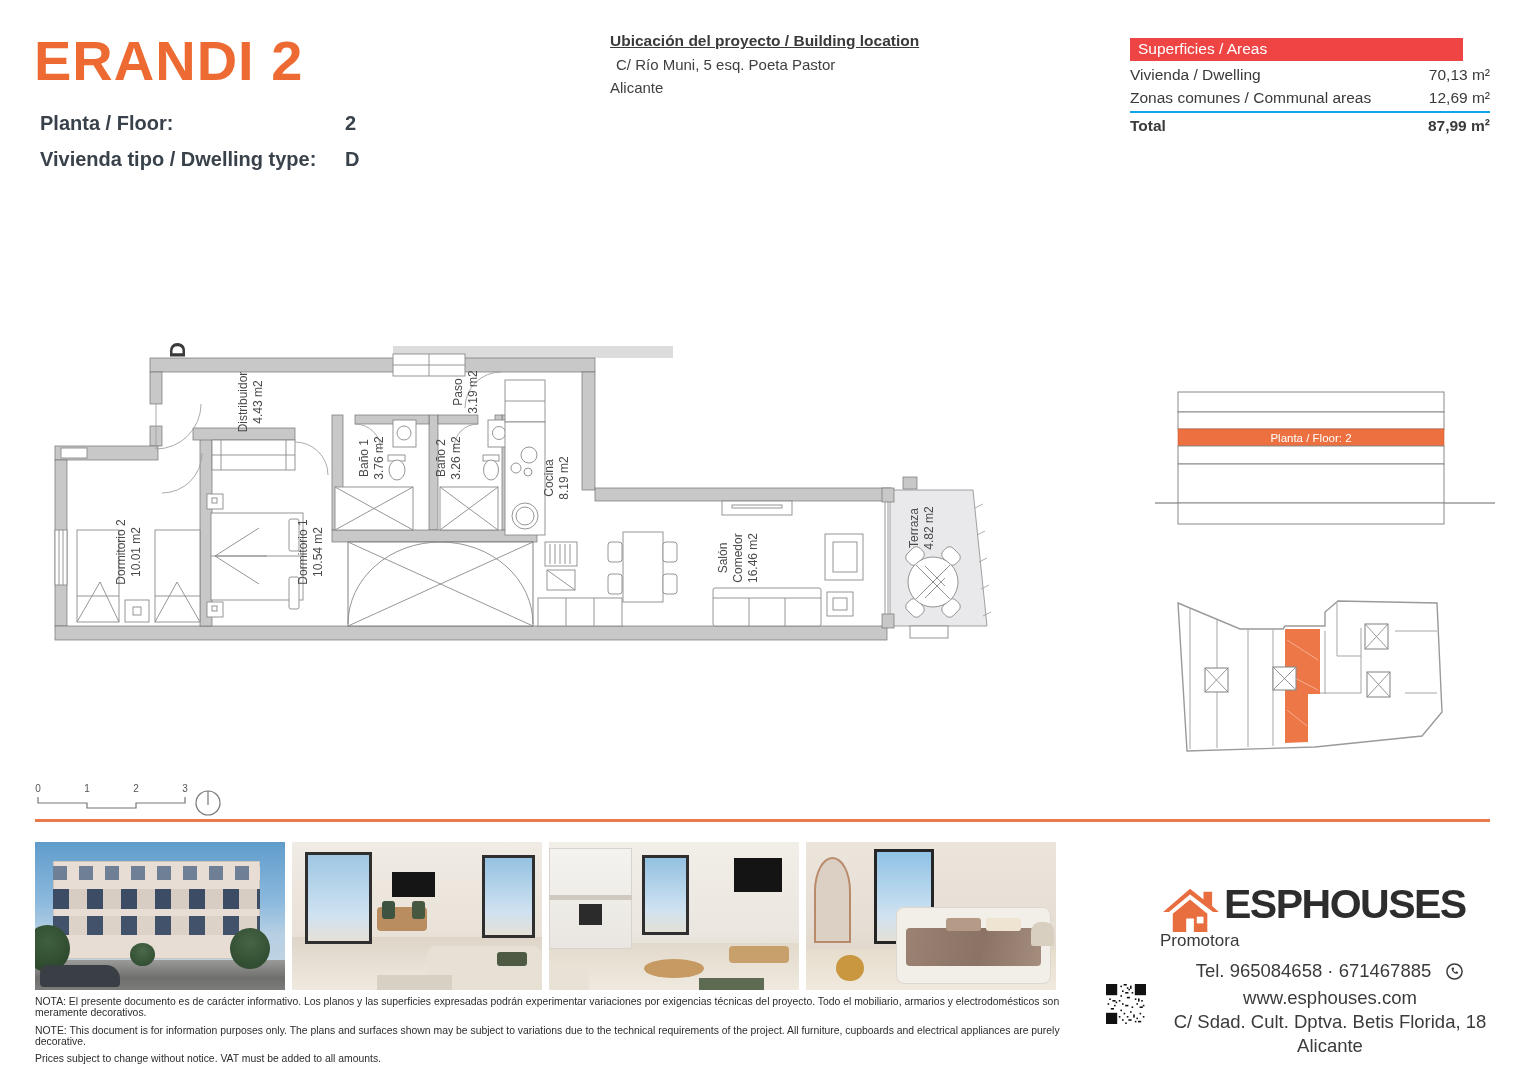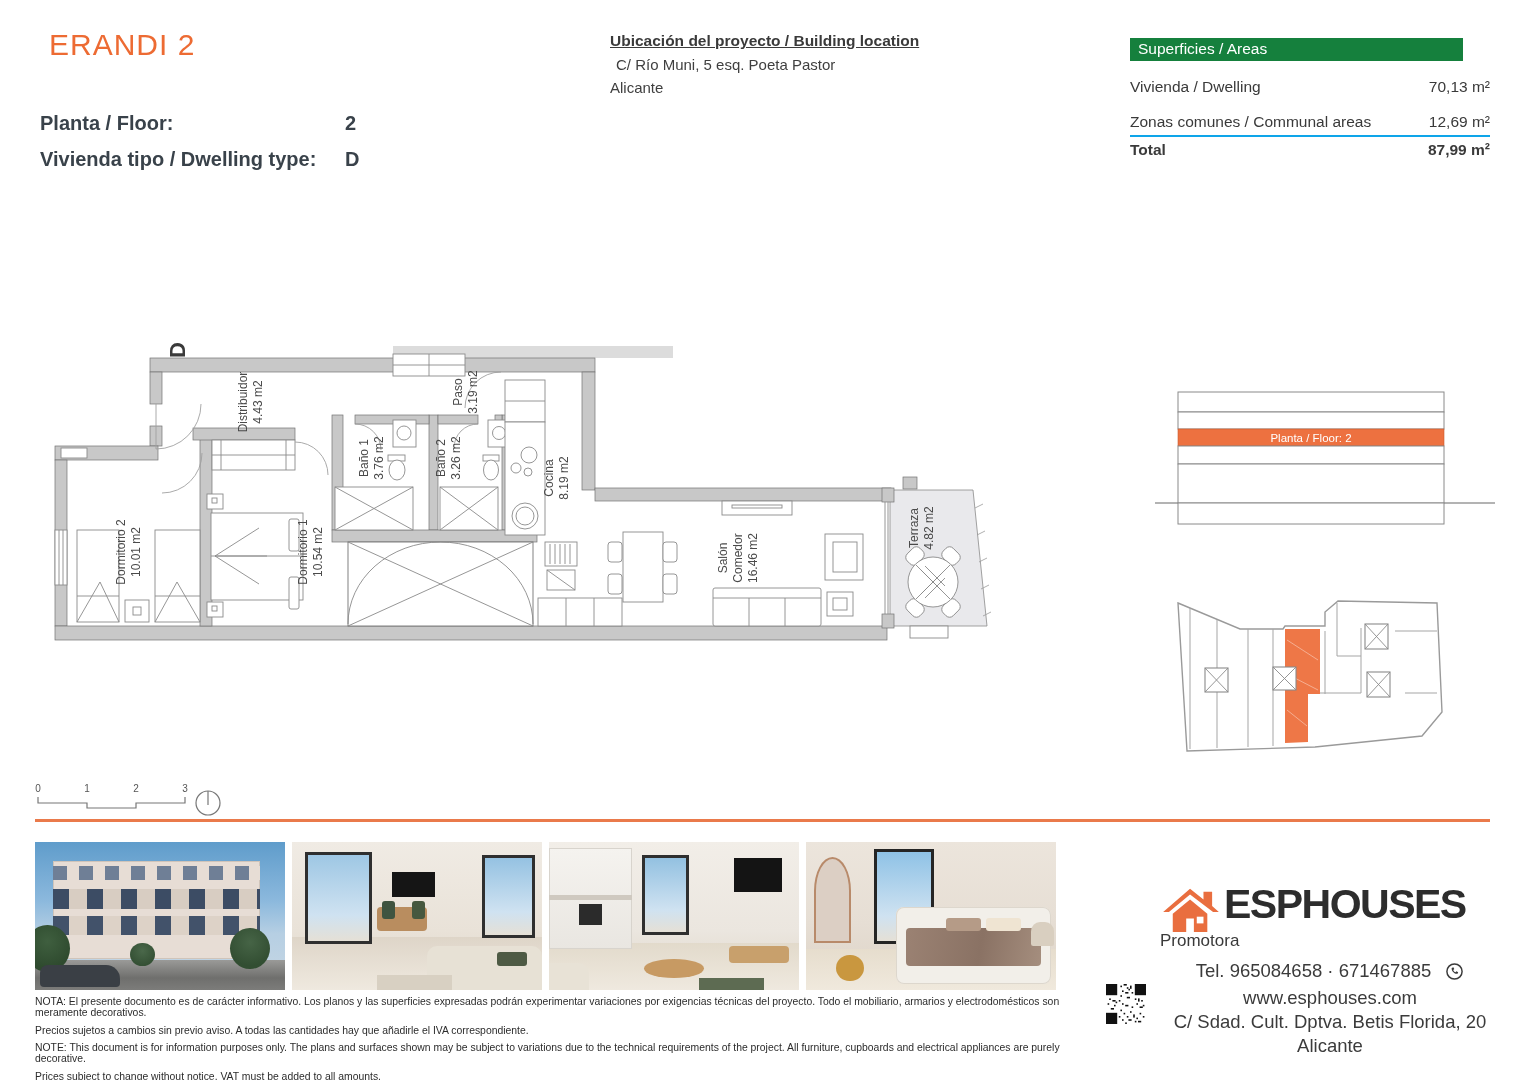--- a/index.html
+++ b/index.html
@@ -2,30 +2,30 @@
 <html><head>
 <meta charset="utf-8">
 <style>
   *{margin:0;padding:0;box-sizing:border-box}
   html,body{background:#fff}
   .page{position:relative;width:1527px;height:1080px;background:#fff;overflow:hidden;
         font-family:"Liberation Sans",sans-serif;color:#3a4045}
   .abs{position:absolute}
 
   
-  .title{left:49px;top:28px;font-size:30px;font-weight:400;letter-spacing:1px}
+  .title{left:34px;top:28px;font-size:56px;font-weight:700;letter-spacing:1px}
   .spec-label{font-size:20px;font-weight:700;color:#39424a}
   .spec-value{font-size:20px;font-weight:700;color:#39424a}
   .loc-title{left:610px;top:32px;font-size:15.5px;font-weight:700;color:#3a3a3a;text-decoration:underline}
   .loc-line{font-size:15px;color:#3f3f3f}
 
   
   .tbl{left:1130px;top:38px;width:360px;font-size:15.5px;color:#3a3a3a}
   .tbl-head{width:333px;color:#fff;font-size:15.5px;padding:2px 8px 3px 8px}
-  .tbl-row{display:flex;justify-content:space-between;padding-top:17px}
+  .tbl-row{display:flex;justify-content:space-between;padding-top:5px}
   .tbl-total{display:flex;justify-content:space-between;font-weight:700;margin-top:4px;padding-top:4px}
 
   
   svg text{font-family:"Liberation Sans",sans-serif}
   .plan{left:25px;top:330px}
   .plan .wall{stroke:#737373;stroke-width:.7}
   .plan .thin{stroke:#8a8a8a;stroke-width:.9;fill:#fff}
   .plan .ln{stroke:#8a8a8a;stroke-width:.9;fill:none}
   .plan .arc{stroke:#a0a0a0;stroke-width:.9;fill:none}
   .plan .lbl{font-size:12px;fill:#4a4a4a}
@@ -66,21 +66,21 @@
   <div class="abs" style="left:40px;top:148px">
     <span class="spec-label">Vivienda tipo / Dwelling type:</span>
   </div>
   <div class="abs spec-value" style="left:345px;top:148px">D</div>
 
   <div class="abs loc-title">Ubicación del proyecto / Building location</div>
   <div class="abs loc-line" style="left:616px;top:56px">C/ Río Muni, 5 esq. Poeta Pastor</div>
   <div class="abs loc-line" style="left:610px;top:79px">Alicante</div>
 
   <div class="abs tbl">
-    <div class="tbl-head" style="background:#15803d">Superficies / Areas</div>
+    <div class="tbl-head" style="background:#ef4444">Superficies / Areas</div>
     <div class="tbl-row">
       <span>Vivienda / Dwelling</span>
       <span>70,13 m²</span>
     </div>
     <div class="tbl-row">
       <span>Zonas comunes / Communal areas</span>
       <span>12,69 m²</span>
     </div>
     <div class="tbl-total" style="border-top:2px solid #0ea5e9">
       <span>Total</span>
@@ -415,21 +415,21 @@
   <div class="abs brand-name">ESPHOUSES</div>
   <div class="abs brand-sub">Promotora</div>
   <div class="abs contact contact-flex" style="top:960px">
     <span>Tel. 965084658 · 671467885</span>
     <svg width="19" height="19" viewBox="0 0 18 18">
       <circle cx="9" cy="9" r="7.2" fill="none" stroke="#3b3b3b" stroke-width="1.4"></circle>
       <path d="M6.3,5.6 l1.6,-0.6 0.9,1.7 -1,0.8 c0.3,1 1.2,1.9 2.2,2.2 l0.8,-1 1.7,0.9 -0.6,1.6 c-2.8,0.4 -5.9,-2.7 -5.6,-5.6 Z" fill="#3b3b3b"></path>
     </svg>
   </div>
   <div class="abs contact" style="top:987px">www.esphouses.com</div>
-  <div class="abs contact" style="top:1011px">C/ Sdad. Cult. Dptva. Betis Florida, 20</div>
+  <div class="abs contact" style="top:1011px">C/ Sdad. Cult. Dptva. Betis Florida, 18</div>
   <div class="abs contact" style="top:1035px">Alicante</div>
 
   <svg class="abs" style="left:1106px;top:984px" width="40" height="40" viewBox="0 0 25 25">
     <rect x="0" y="0" width="25" height="25" fill="#fff"></rect>
     <g fill="#111">
       <rect x="0" y="0" width="7" height="7"></rect>
         <rect x="18" y="0" width="7" height="7"></rect>
         <rect x="0" y="18" width="7" height="7"></rect>
       <rect x="9" y="1" width="1" height="1"></rect>
         <rect x="11" y="0" width="2" height="1"></rect>
@@ -469,18 +469,17 @@
         <rect x="12" y="24" width="1" height="1"></rect>
       <rect x="14" y="22" width="2" height="1"></rect>
         <rect x="8" y="20" width="1" height="1"></rect>
         <rect x="18" y="23" width="1" height="1"></rect>
         <rect x="20" y="23" width="2" height="1"></rect>
     </g>
   </svg>
 
   <div class="abs legal">
     <div>NOTA: El presente documento es de carácter informativo. Los planos y las superficies expresadas podrán experimentar variaciones por exigencias técnicas del proyecto. Todo el mobiliario, armarios y electrodomésticos son meramente decorativos.</div>
-    <div>Precios sujetos a cambios sin previo aviso. A todas las cantidades hay que añadirle el IVA correspondiente.</div>
     <div>NOTE: This document is for information purposes only. The plans and surfaces shown may be subject to variations due to the technical requirements of the project. All furniture, cupboards and electrical appliances are purely decorative.</div>
     <div>Prices subject to change without notice. VAT must be added to all amounts.</div>
   </div>
 
 </div>
 
 </body></html>

